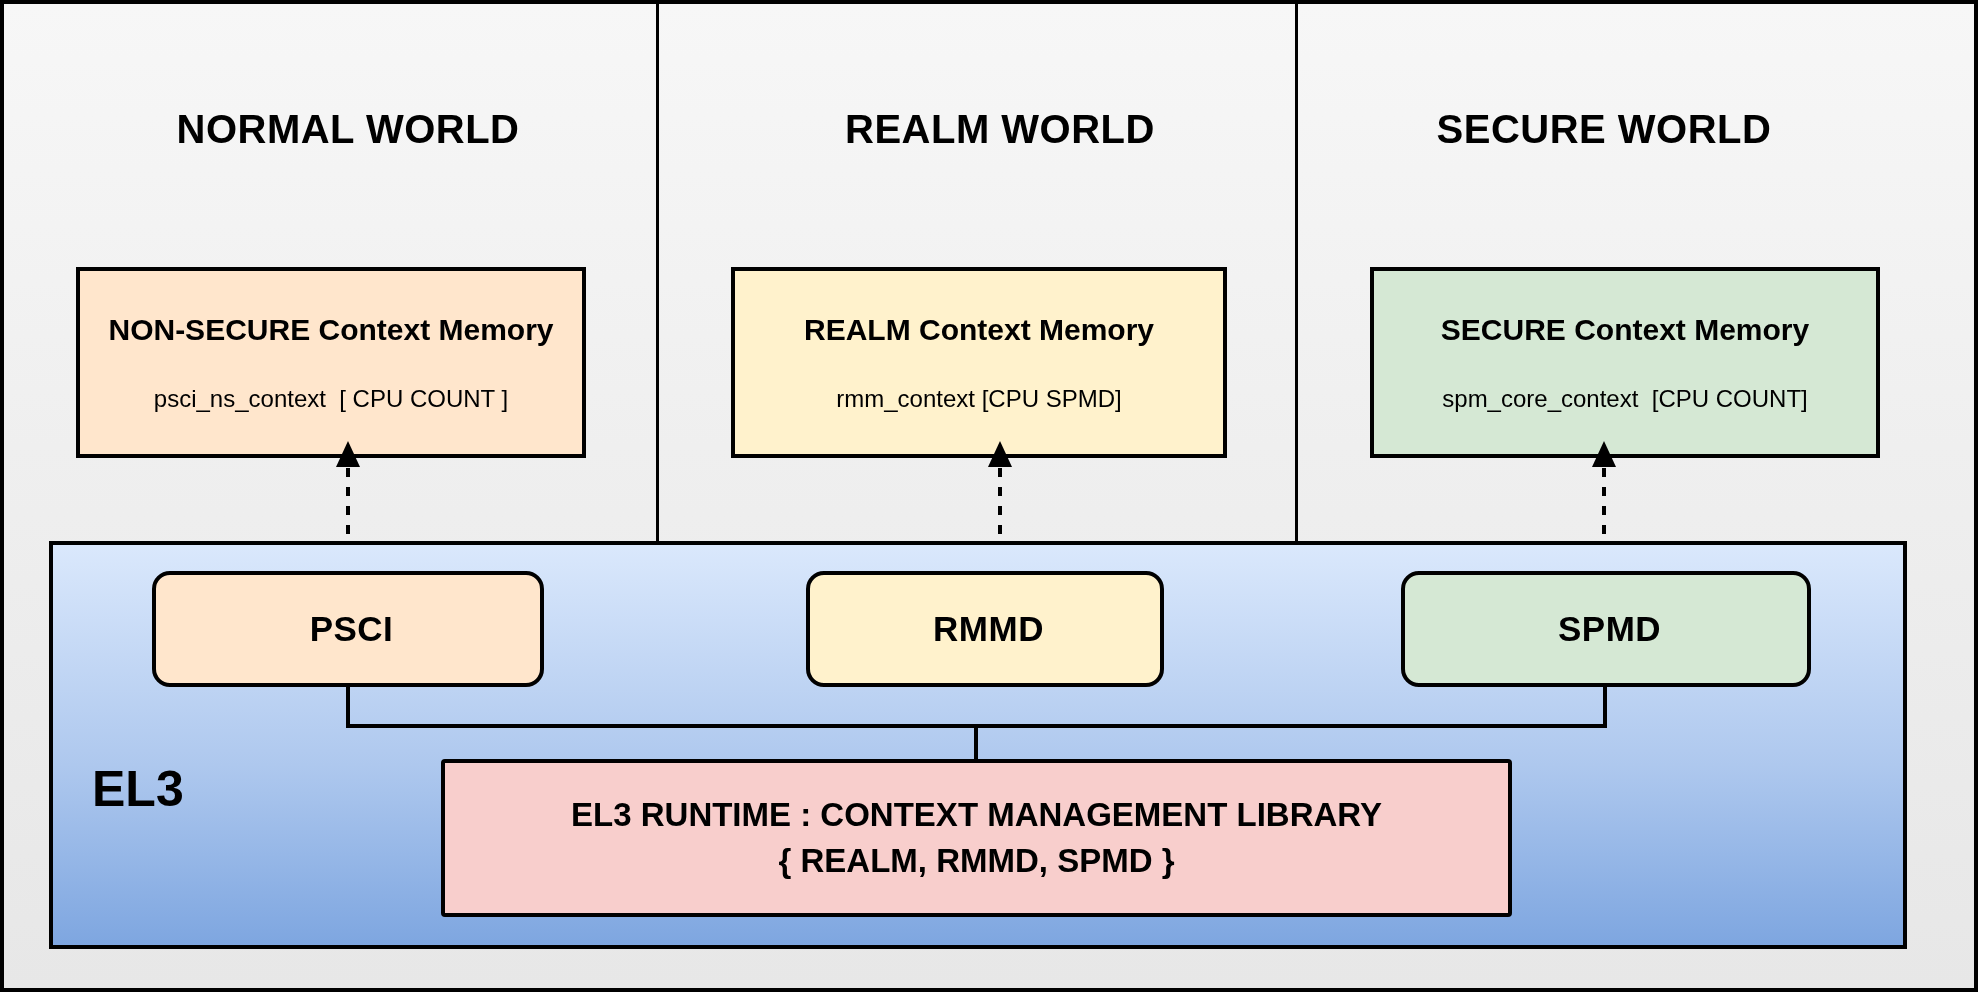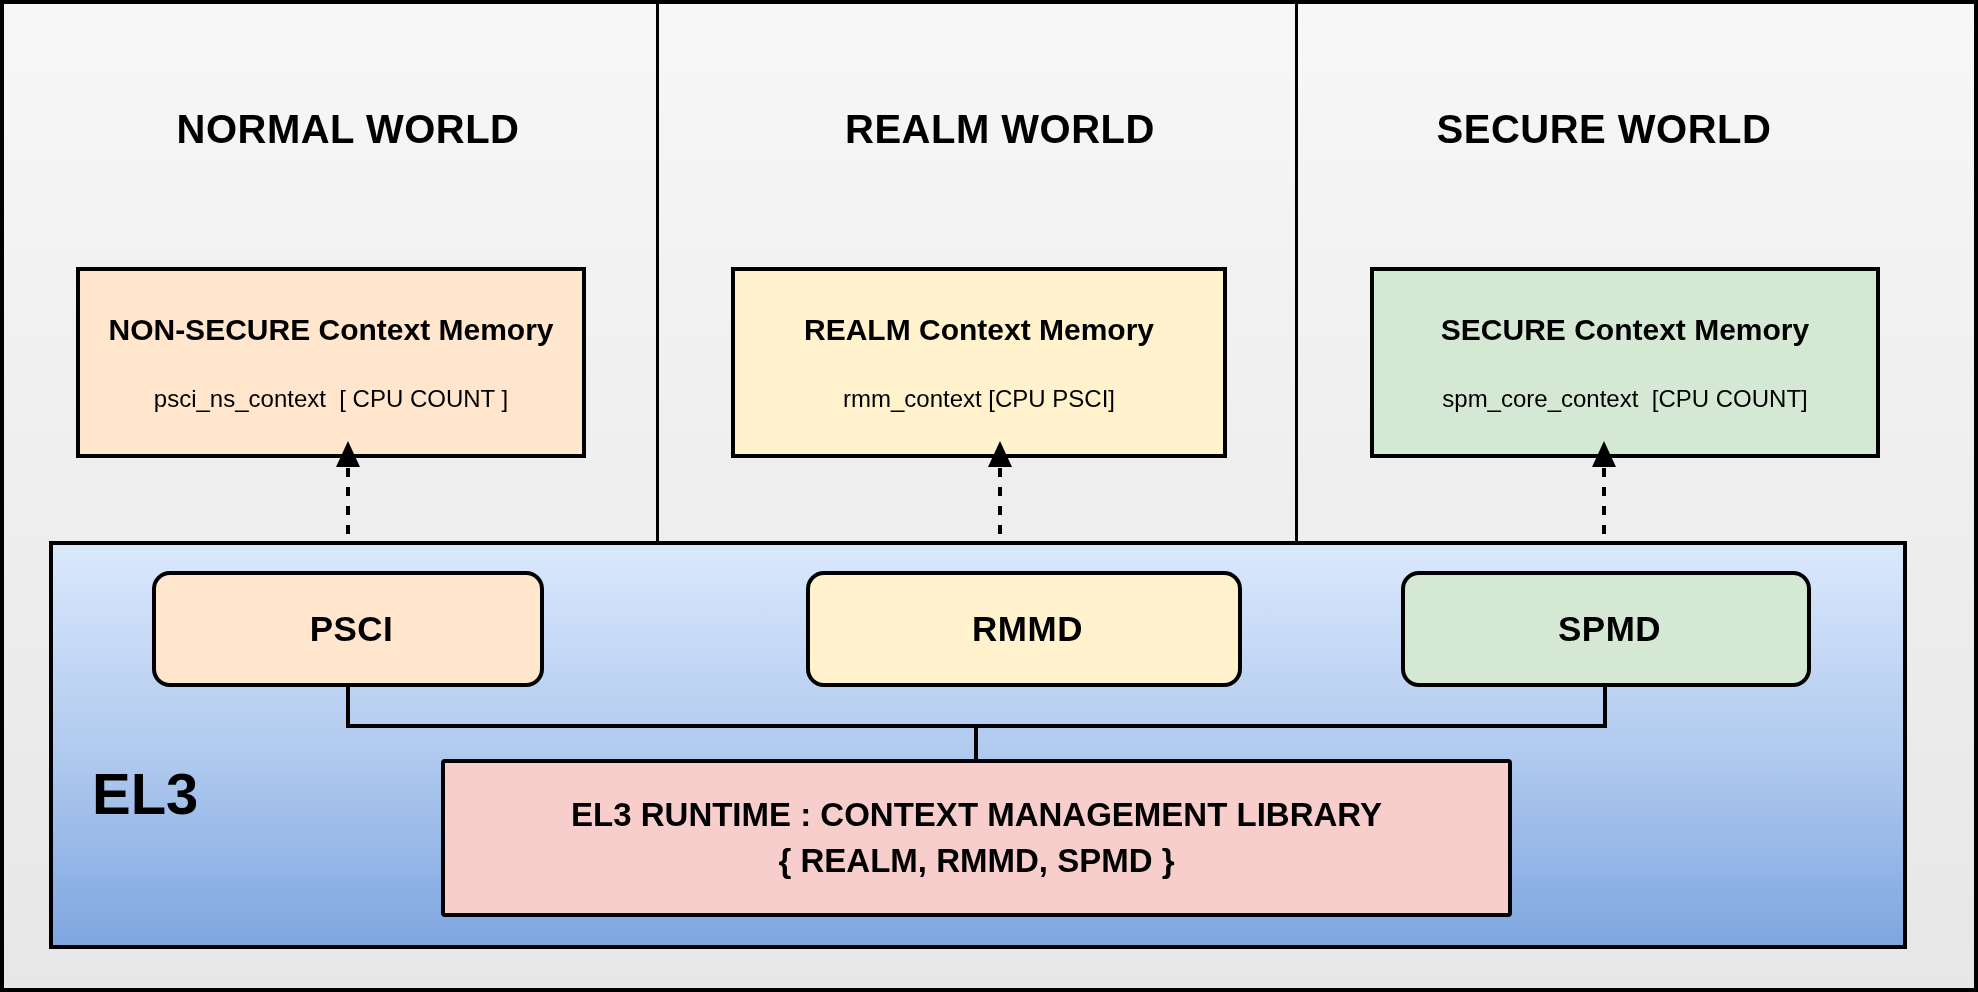--- a/index.html
+++ b/index.html
@@ -41,26 +41,26 @@
   .mem.m2{left:1366px;width:510px;}
   .mem-title{font-size:30px;font-weight:700;white-space:pre;}
   .mem-code{font-size:24px;font-weight:400;white-space:pre;}
 
   
   .el3-panel{
     position:absolute;left:45px;top:537px;width:1858px;height:408px;
     border:4px solid #000;
     background:linear-gradient(180deg,#dae8fc 0%,#aec8ee 55%,#7ea6e0 100%);
   }
-  .el3-label{position:absolute;left:88px;top:756px;font-size:58px;font-weight:700;}
+  .el3-label{position:absolute;left:88px;top:756px;font-size:50px;font-weight:700;}
 
   
   .disp{top:567px;height:116px;padding-left:7px;}
   .disp.p0{left:148px;width:392px;background:#ffe6cc;}
-  .disp.p1{left:802px;width:436px;background:#fff2cc;}
+  .disp.p1{left:802px;width:358px;background:#fff2cc;}
   .disp.p2{left:1397px;width:410px;background:#d5e8d4;}
   .disp-label{font-size:35px;font-weight:700;letter-spacing:.5px;}
 
   
   .runtime{left:437px;top:755px;width:1071px;height:158px;border-radius:4px;gap:8px;}
   .rt-line{font-size:33px;font-weight:700;text-align:center;white-space:pre;}
 
   
   .conn{position:absolute;background:#000;}
   .conn.v-psci{left:342px;top:683px;width:4px;height:41px;}
@@ -95,21 +95,21 @@
   <div class="world-title w0">NORMAL WORLD</div>
   <div class="world-title w1">REALM WORLD</div>
   <div class="world-title w2">SECURE WORLD</div>
 
   <div class="box mem m0" style="background: rgb(255, 230, 204);">
     <div class="mem-title">NON-SECURE Context Memory</div>
     <div class="mem-code">psci_ns_context  [ CPU COUNT ]</div>
   </div>
   <div class="box mem m1" style="background: rgb(255, 242, 204);">
     <div class="mem-title">REALM Context Memory</div>
-    <div class="mem-code">rmm_context [CPU PSCI]</div>
+    <div class="mem-code">rmm_context [CPU SPMD]</div>
   </div>
   <div class="box mem m2" style="background: rgb(213, 232, 212);">
     <div class="mem-title">SECURE Context Memory</div>
     <div class="mem-code">spm_core_context  [CPU COUNT]</div>
   </div>
 
   <div class="v-arrow a0">
     <div class="head up"></div>
     <div class="dashes"></div>
     <div class="head down"></div>

